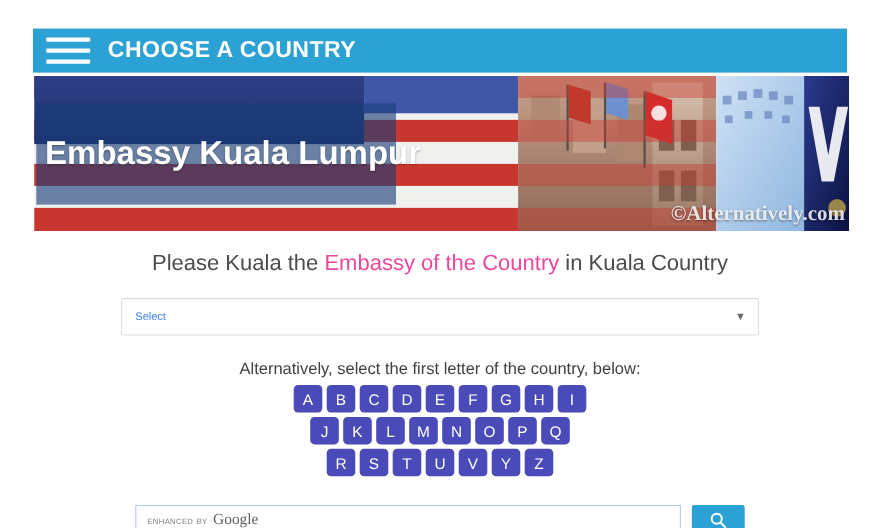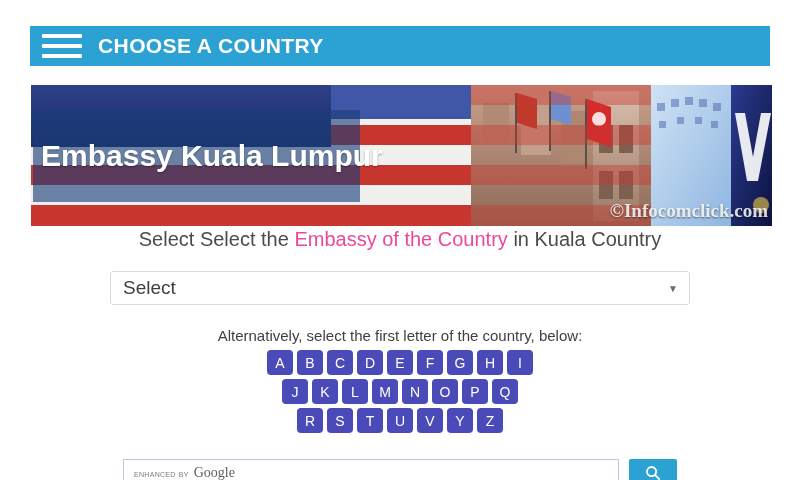--- a/index.html
+++ b/index.html
@@ -56,21 +56,21 @@
     font-weight: bold;
     letter-spacing: 0.4px;
     margin-left: 16px;
     white-space: nowrap;
   }
 
   
   .banner {
     position: absolute;
     left: 31px;
-    top: 59px;
+    top: 43px;
     width: 741px;
     height: 141px;
     overflow: hidden;
   }
   .banner-bg {
     position: absolute;
     inset: 0;
     width: 100%;
     height: 100%;
   }
@@ -129,22 +129,22 @@
   }
   .dropdown {
     width: 100%;
     height: 100%;
     border: 1px solid #dcdcdc;
     background: #ffffff;
     border-radius: 3px;
     display: flex;
     align-items: center;
     padding: 0 12px;
-    font-size: 19px;
-    color: #404040;
+    font-size: 10px;
+    color: #3b82f6;
     cursor: pointer;
     text-align: left;
   }
   .dropdown-arrow {
     position: absolute;
     right: 12px;
     top: 50%;
     transform: translateY(-50%);
     font-size: 10px;
     color: #6a6a6a;
@@ -309,27 +309,27 @@
 
       <rect x="700" y="0" width="41" height="141" fill="url(#visa)"></rect>
       <polygon points="704,28 714,28 722,72 730,28 740,28 727,96 716,96" fill="#ffffff" opacity="0.9"></polygon>
       <circle cx="730" cy="120" r="8" fill="#c8a94a" opacity="0.75"></circle>
     </svg>
 
     <div class="banner-overlay-box">
       <div class="banner-title">Embassy Kuala Lumpur</div>
     </div>
 
-    <div class="watermark">©Infocomclick.com</div>
+    <div class="watermark">©Alternatively.com</div>
   </div>
 
   <div class="content">
 
     <div class="select-heading">
-      <span>Select Select the </span><span class="accent">Embassy of the Country</span><span> in Kuala Country</span>
+      <span>Please Kuala the </span><span class="accent">Embassy of the Country</span><span> in Kuala Country</span>
     </div>
 
     <div class="dropdown-wrap">
       <div class="dropdown">
         <span>Select</span>
       </div>
       <span class="dropdown-arrow">▼</span>
     </div>
 
     <div class="alt-text">Alternatively, select the first letter of the country, below:</div>

